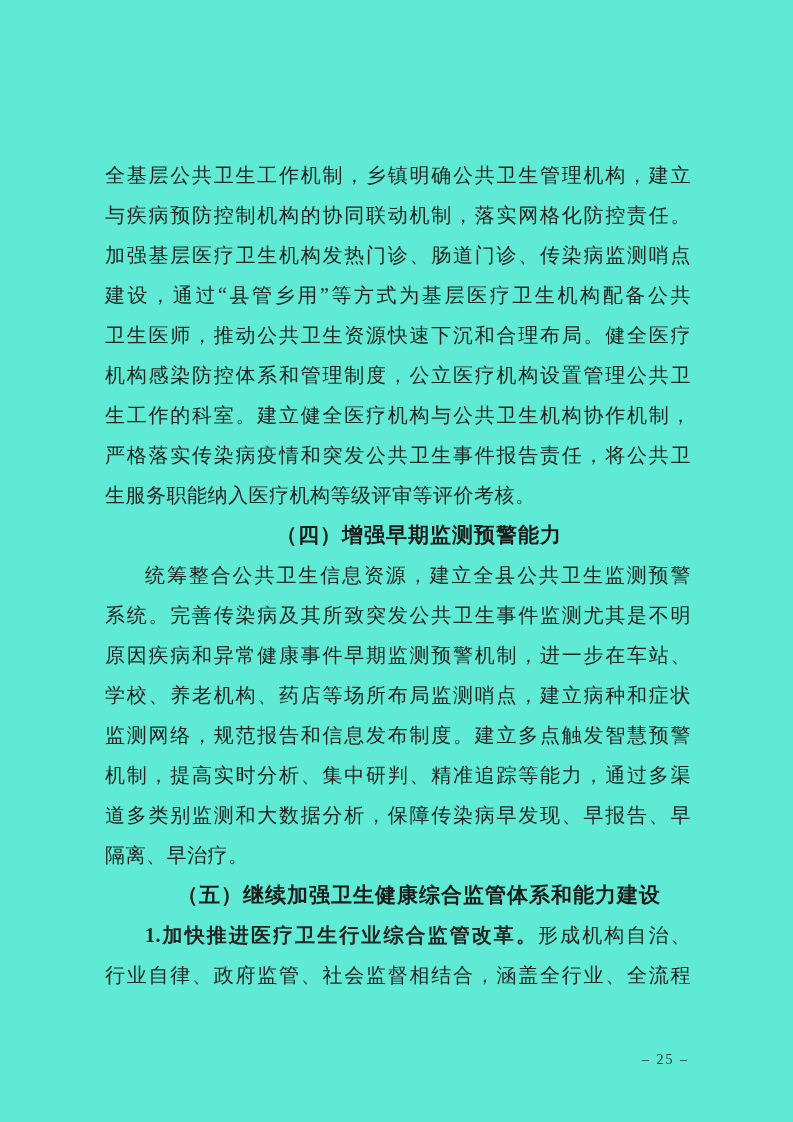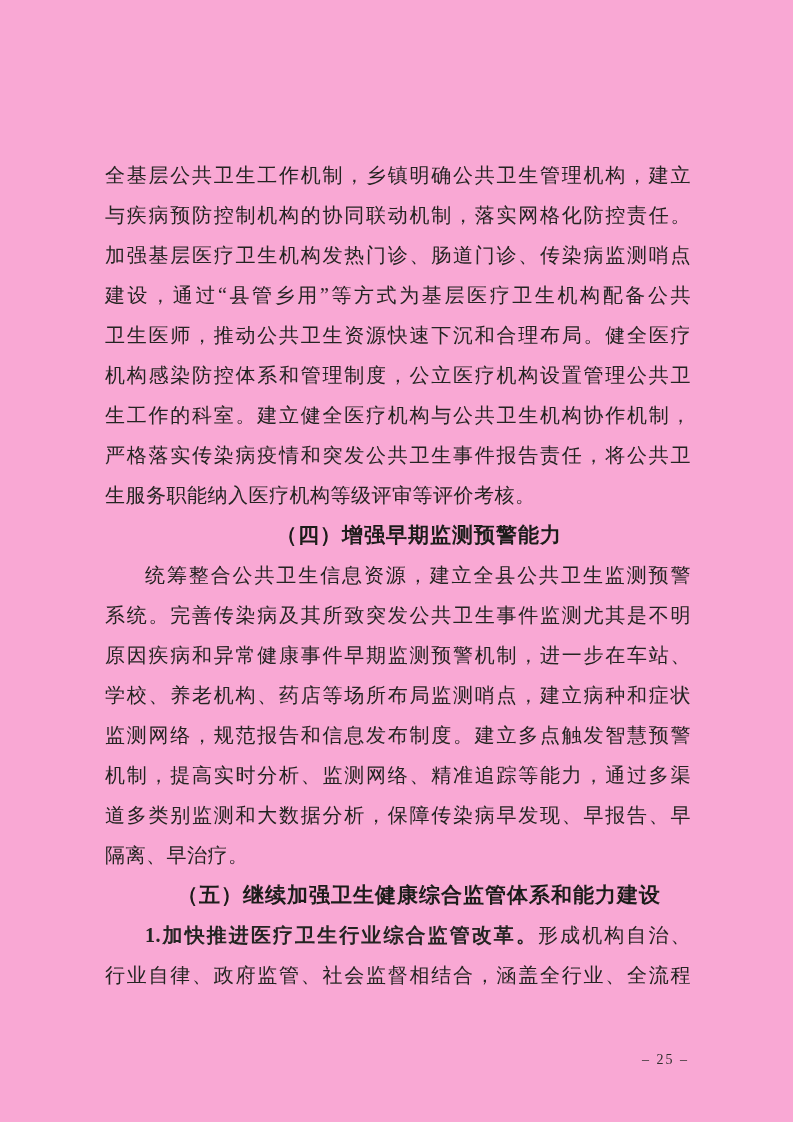--- a/index.html
+++ b/index.html
@@ -5,21 +5,21 @@
   * { margin: 0; padding: 0; box-sizing: border-box; }
   html, body { background: #ffffff; }
   body {
     font-family: "Liberation Serif", "DejaVu Serif", serif;
     width: 793px;
   }
   .page {
     position: relative;
     width: 793px;
     height: 1122px;
-    background: #f9a8d4;
+    background: #5eead4;
     overflow: hidden;
     color: #222220;
   }
   .textblock {
     position: absolute;
     left: 105px;
     top: 155px;
     width: 586px;
   }
   .line {
@@ -78,21 +78,21 @@
     </div>
 
     <div class="heading">（四）增强早期监测预警能力</div>
 
     <div>
       <div class="line indent">统筹整合公共卫生信息资源，建立全县公共卫生监测预警</div>
       <div class="line">系统。完善传染病及其所致突发公共卫生事件监测尤其是不明</div>
       <div class="line">原因疾病和异常健康事件早期监测预警机制，进一步在车站、</div>
       <div class="line">学校、养老机构、药店等场所布局监测哨点，建立病种和症状</div>
       <div class="line">监测网络，规范报告和信息发布制度。建立多点触发智慧预警</div>
-      <div class="line">机制，提高实时分析、监测网络、精准追踪等能力，通过多渠</div>
+      <div class="line">机制，提高实时分析、集中研判、精准追踪等能力，通过多渠</div>
       <div class="line">道多类别监测和大数据分析，保障传染病早发现、早报告、早</div>
       <div class="line end">隔离、早治疗。</div>
     </div>
 
     <div class="heading">（五）继续加强卫生健康综合监管体系和能力建设</div>
 
     <div>
       <div class="line indent"><span class="bold">1.加快推进医疗卫生行业综合监管改革。</span><span>形成机构自治、</span></div>
       <div class="line">行业自律、政府监管、社会监督相结合，涵盖全行业、全流程</div>
     </div>

